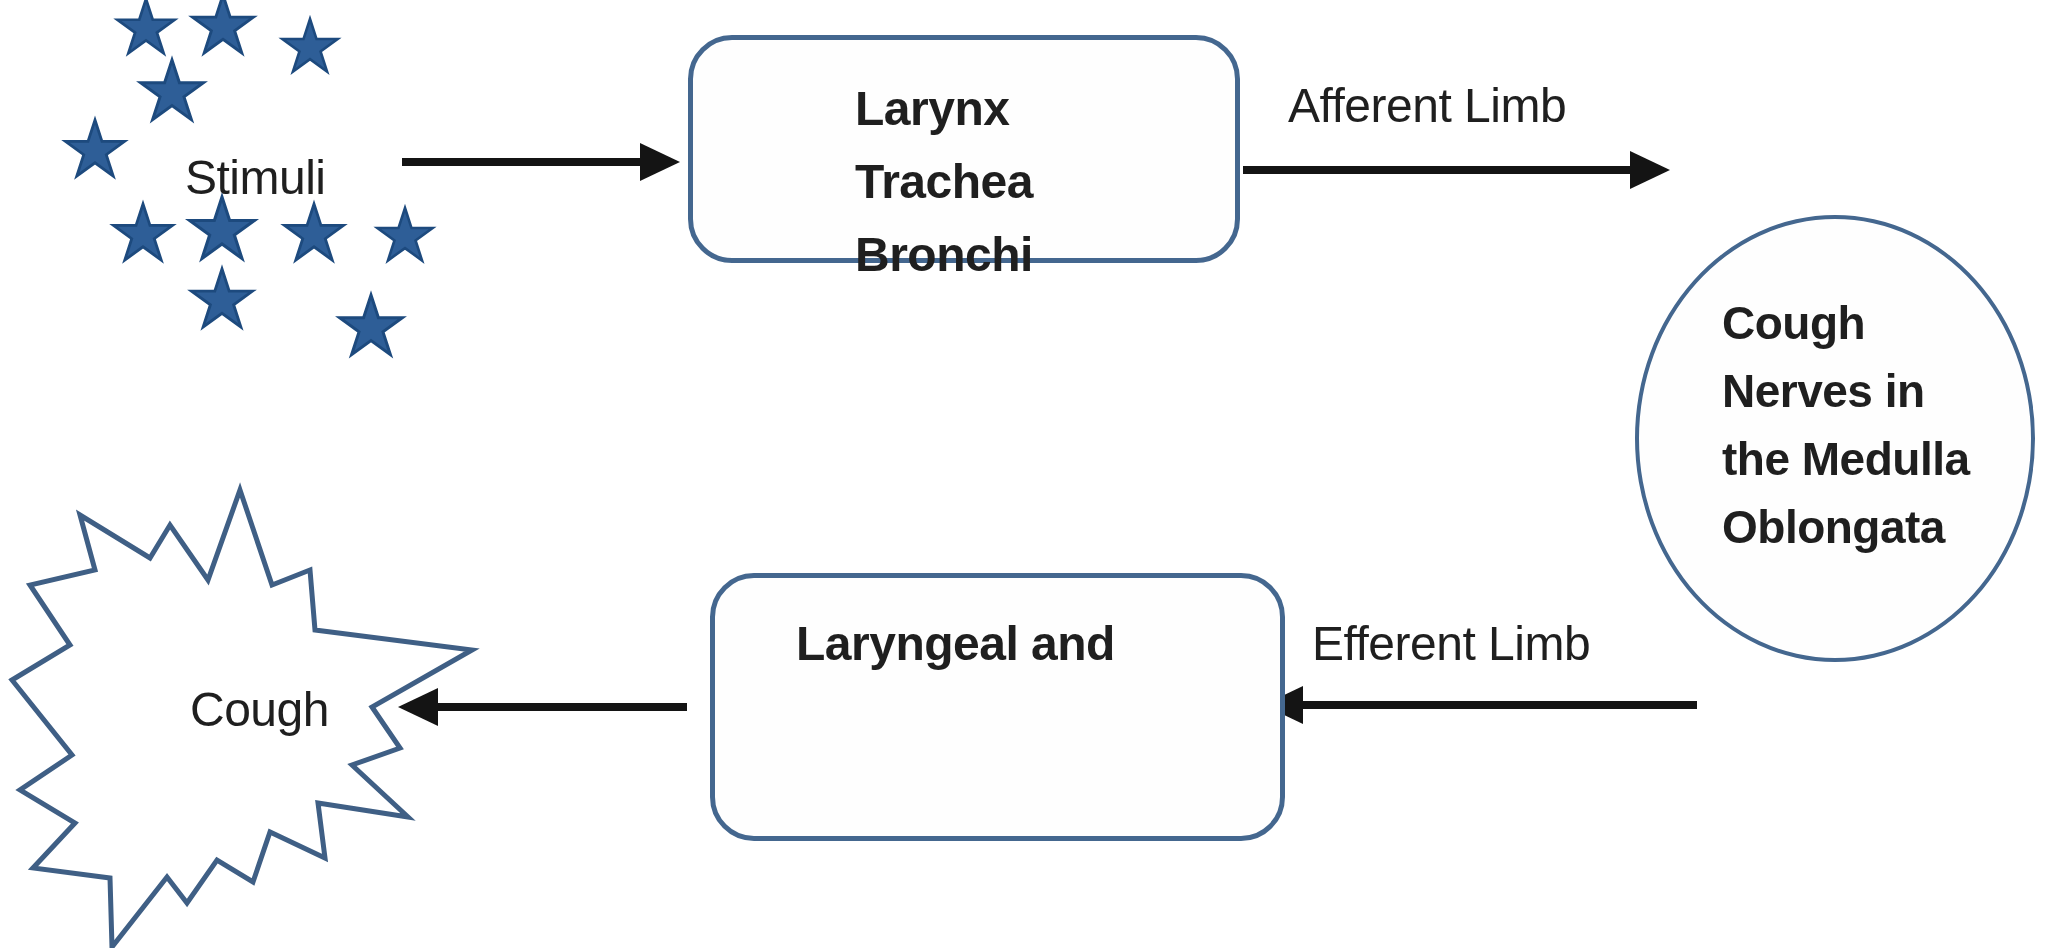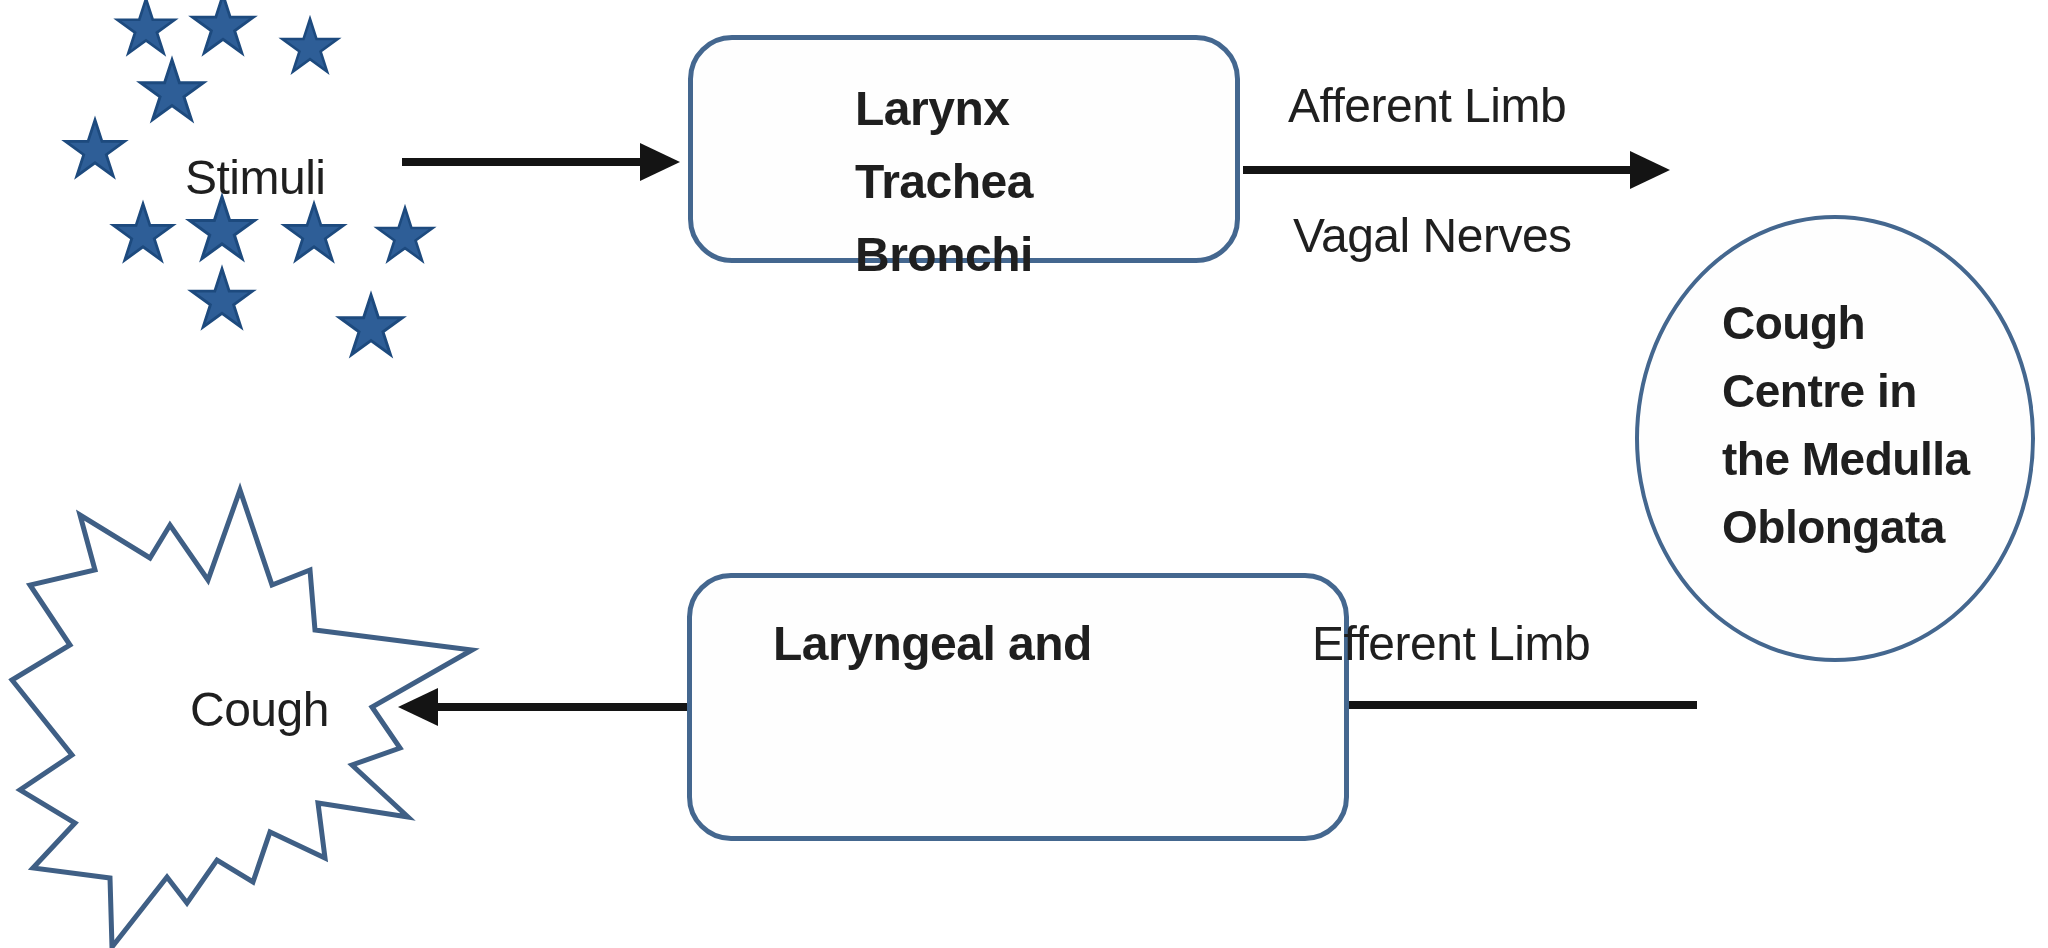--- a/index.html
+++ b/index.html
@@ -89,34 +89,33 @@
   </svg>
 
   <div class="rbox" style="left:688px;top:35px;width:552px;height:228px;">
     <div class="box-lines" id="box1-text">
       <div>Larynx</div>
       <div>Trachea</div>
       <div>Bronchi</div>
     </div>
   </div>
 
-  <div class="rbox" style="left:687px;top:573px;width:662px;height:268px;">
+  <div class="rbox" style="left:710px;top:573px;width:575px;height:268px;">
     <div class="box-lines" id="box2-text">
       <div>Laryngeal and</div>
     </div>
   </div>
 
   <div class="oval" style="left:1635px;top:215px;width:400px;height:447px;">
     <div class="box-lines" id="oval-text">
       <div>Cough</div>
-      <div>Centre in</div>
+      <div>Nerves in</div>
       <div>the Medulla</div>
       <div>Oblongata</div>
     </div>
   </div>
 
   <div class="txt" id="lbl-stimuli">Stimuli</div>
   <div class="txt" id="lbl-afferent">Afferent Limb</div>
-  <div class="txt" id="lbl-vagal">Vagal Nerves</div>
   <div class="txt" id="lbl-efferent">Efferent Limb</div>
   <div class="txt" id="lbl-cough">Cough</div>
 
 </div>
 
 </body></html>

